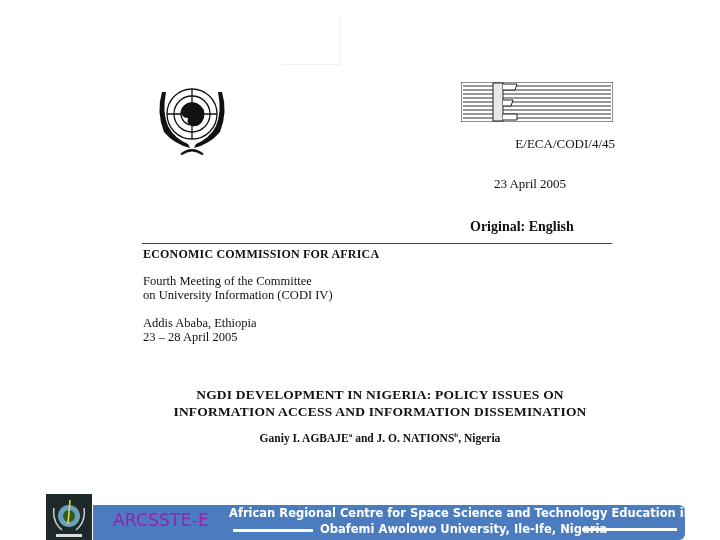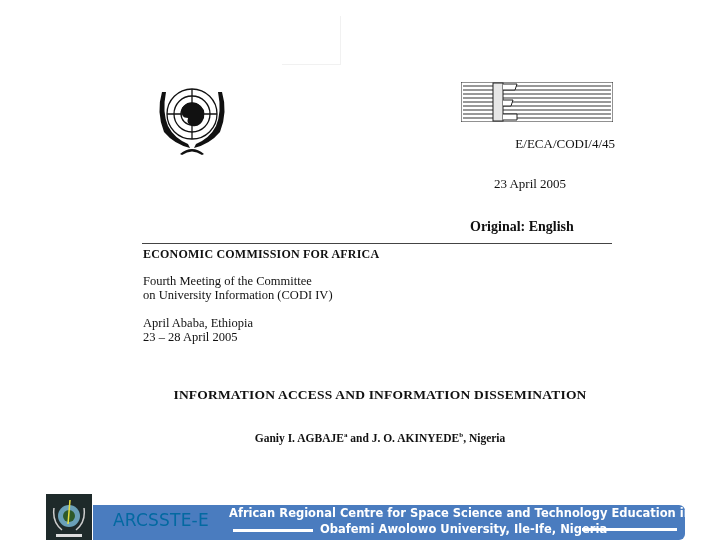--- a/index.html
+++ b/index.html
@@ -17,21 +17,21 @@
   .rule { left: 142px; top: 243px; width: 470px; height: 1px; background: #444; }
   .eca { left: 143px; top: 247px; font-weight: bold; font-size: 12px; letter-spacing: 0.2px; }
   .meeting { left: 143px; top: 274px; font-size: 12.5px; line-height: 14px; }
   .place { left: 143px; top: 316px; font-size: 12.5px; line-height: 14px; }
   .title { left: 150px; top: 386px; width: 460px; text-align: center; font-weight: bold; font-size: 13.5px; line-height: 17px; letter-spacing: 0.2px; }
   .authors { left: 150px; top: 431px; width: 460px; text-align: center; font-weight: bold; font-size: 11.5px; }
   .authors sup { font-size: 7px; }
   .footer-logo { left: 46px; top: 494px; width: 46px; height: 46px; background: #1e2a2a; }
   .banner { left: 93px; top: 505px; width: 592px; height: 35px; background: #4a7cbf;
             border-top-right-radius: 6px; border-bottom-right-radius: 6px; }
-  .banner-title { left: 113px; top: 510px; color: #0369a1; font-family: "DejaVu Sans", sans-serif;
+  .banner-title { left: 113px; top: 510px; color: #a21caf; font-family: "DejaVu Sans", sans-serif;
                   font-size: 17px; letter-spacing: 0.2px; }
   .banner-l1 { left: 229px; top: 506px; width: 450px; color: #fff; font-family: "DejaVu Sans", sans-serif;
                font-size: 11.5px; font-weight: bold; letter-spacing: 0px; white-space: nowrap; }
   .banner-l2 { left: 320px; top: 522px; color: #fff; font-family: "DejaVu Sans", sans-serif;
                font-size: 11.5px; font-weight: bold; white-space: nowrap; }
   .bar1 { left: 233px; top: 529px; width: 80px; height: 3px; background: #fff; }
   .bar2 { left: 582px; top: 528px; width: 95px; height: 3px; background: #fff; }
 </style>
 </head>
 <body>
@@ -81,29 +81,30 @@
 <div class="abs original">Original: English</div>
 
 <div class="abs rule"></div>
 <div class="abs eca">ECONOMIC COMMISSION FOR AFRICA</div>
 
 <div class="abs meeting">
   <div>Fourth Meeting of the Committee</div>
   <div>on University Information (CODI IV)</div>
 </div>
 <div class="abs place">
-  <div>April Ababa, Ethiopia</div>
+  <div>Addis Ababa, Ethiopia</div>
   <div>23 – 28 April 2005</div>
 </div>
 
 <div class="abs title">
+  <div>NGDI DEVELOPMENT IN NIGERIA: POLICY ISSUES ON</div>
   <div>INFORMATION ACCESS AND INFORMATION DISSEMINATION</div>
 </div>
 <div class="abs authors">
-  <span>Ganiy I. AGBAJE</span><sup>a</sup><span> and </span><span>J. O. AKINYEDE</span><sup>b</sup><span>, Nigeria</span>
+  <span>Ganiy I. AGBAJE</span><sup>a</sup><span> and </span><span>J. O. NATIONS</span><sup>b</sup><span>, Nigeria</span>
 </div>
 
 <div class="abs banner"></div>
 <svg class="abs footer-logo" viewBox="0 0 46 46">
   <rect width="46" height="46" fill="#1e2a2a"></rect>
   <circle cx="23" cy="22" r="11" fill="#6aa0b8"></circle>
   <circle cx="23" cy="22" r="6" fill="#2e5a2a"></circle>
   <path d="M24 6 L22 30" stroke="#e8e040" stroke-width="1.5"></path>
   <path d="M8 14 Q6 28 16 36 M38 14 Q40 28 30 36" stroke="#ccc" stroke-width="1.5" fill="none"></path>
   <rect x="10" y="40" width="26" height="3" fill="#ddd"></rect>

